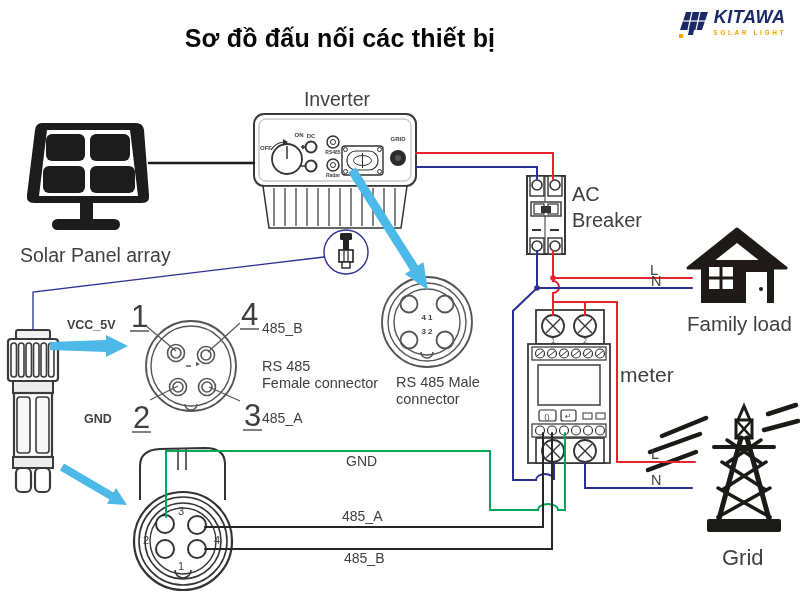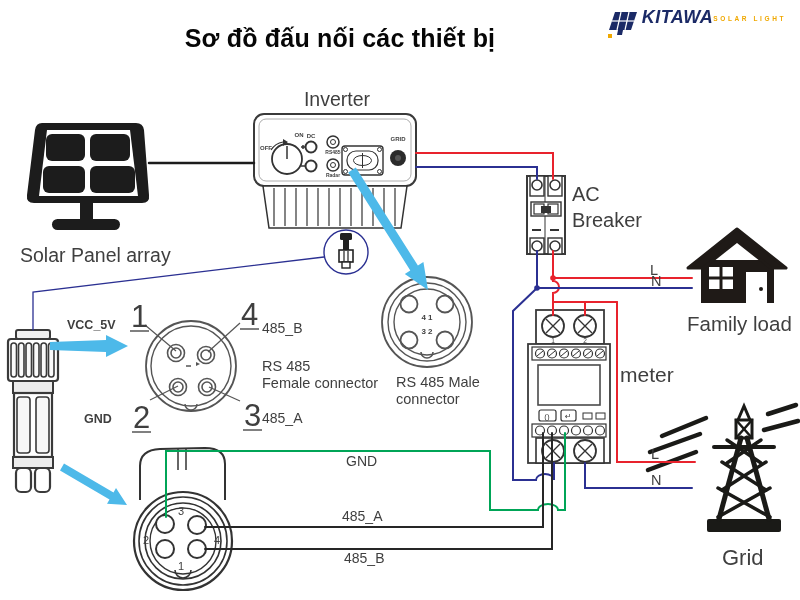--- a/index.html
+++ b/index.html
@@ -1,21 +1,21 @@
 <!DOCTYPE html>
 <html><head>
 <meta charset="utf-8">
 <style>
   html,body{margin:0;padding:0;background:#fff;}
   .stage{position:relative;width:800px;height:600px;background:#fff;overflow:hidden;
          font-family:"Liberation Sans",sans-serif;}
   .title{position:absolute;left:140px;top:24px;width:400px;text-align:center;
          font-size:25px;font-weight:bold;color:#060606;letter-spacing:.2px;}
   .logo{position:absolute;top:8px;right:14px;display:flex;align-items:flex-start;gap:4px;}
-  .logo-txt{display:flex;align-items:center;}
+  .logo-txt{display:flex;flex-direction:column;align-items:center;}
   .logo-name{font-size:18px;font-weight:800;font-style:italic;color:#1b2a66;letter-spacing:.5px;line-height:1;}
   .logo-tag{font-size:6.5px;font-weight:bold;color:#f0a800;letter-spacing:2.6px;margin-top:3px;}
   svg text{font-family:"Liberation Sans",sans-serif;fill:#3f3f3f;}
   .dev{stroke:#3a3a3a;fill:#fff;}
 </style>
 </head>
 <body>
 
 <div class="stage">
 

